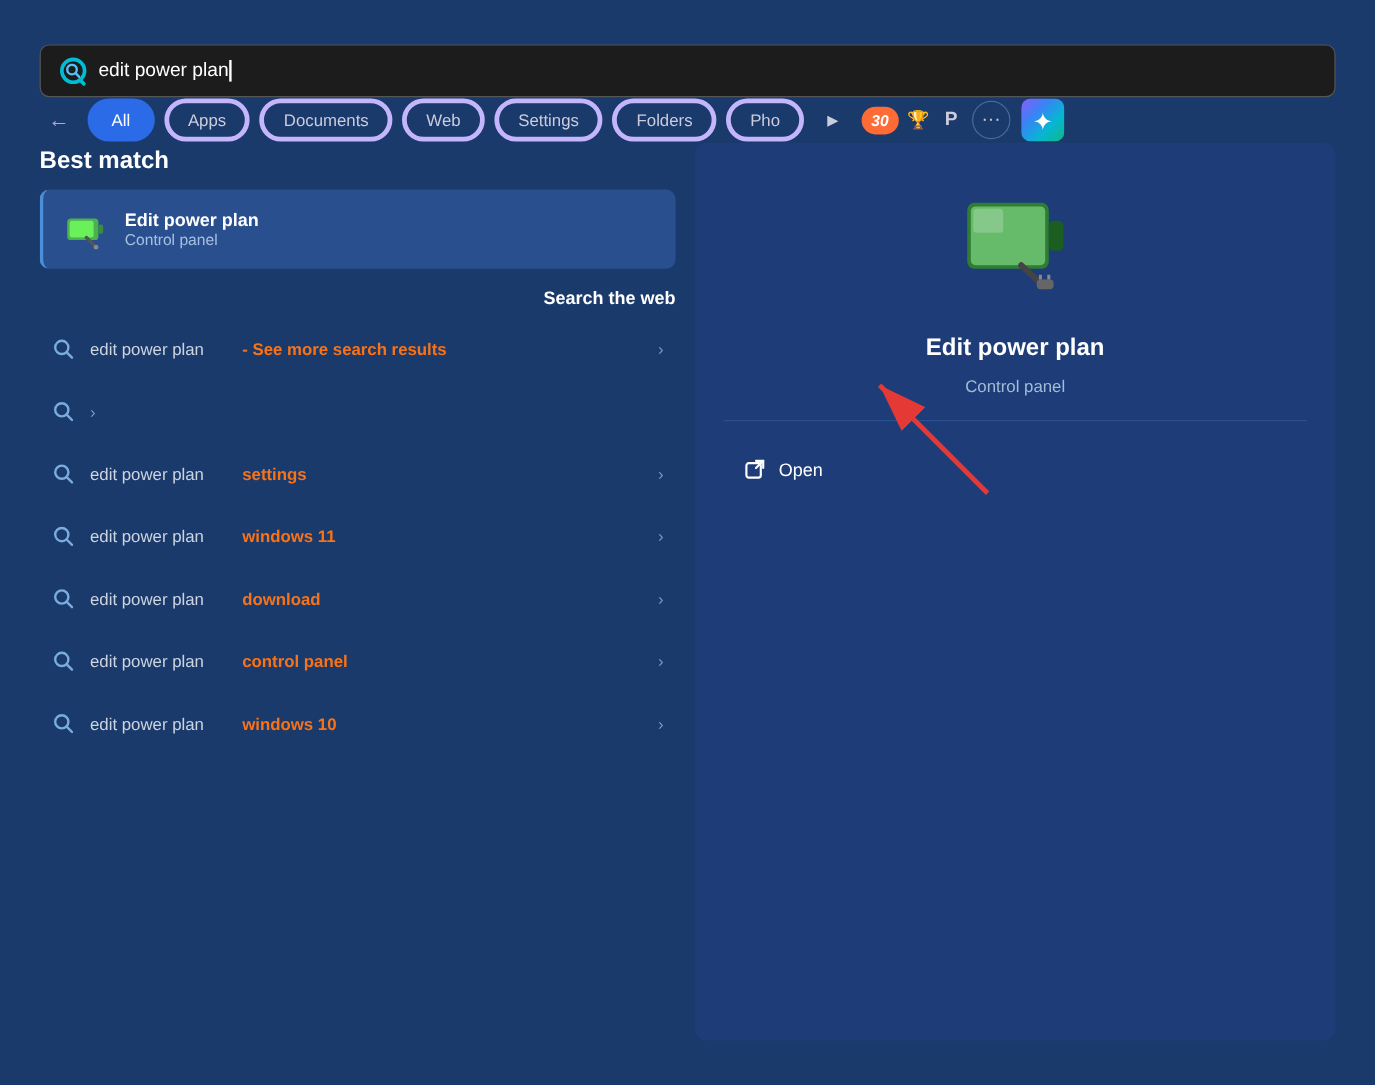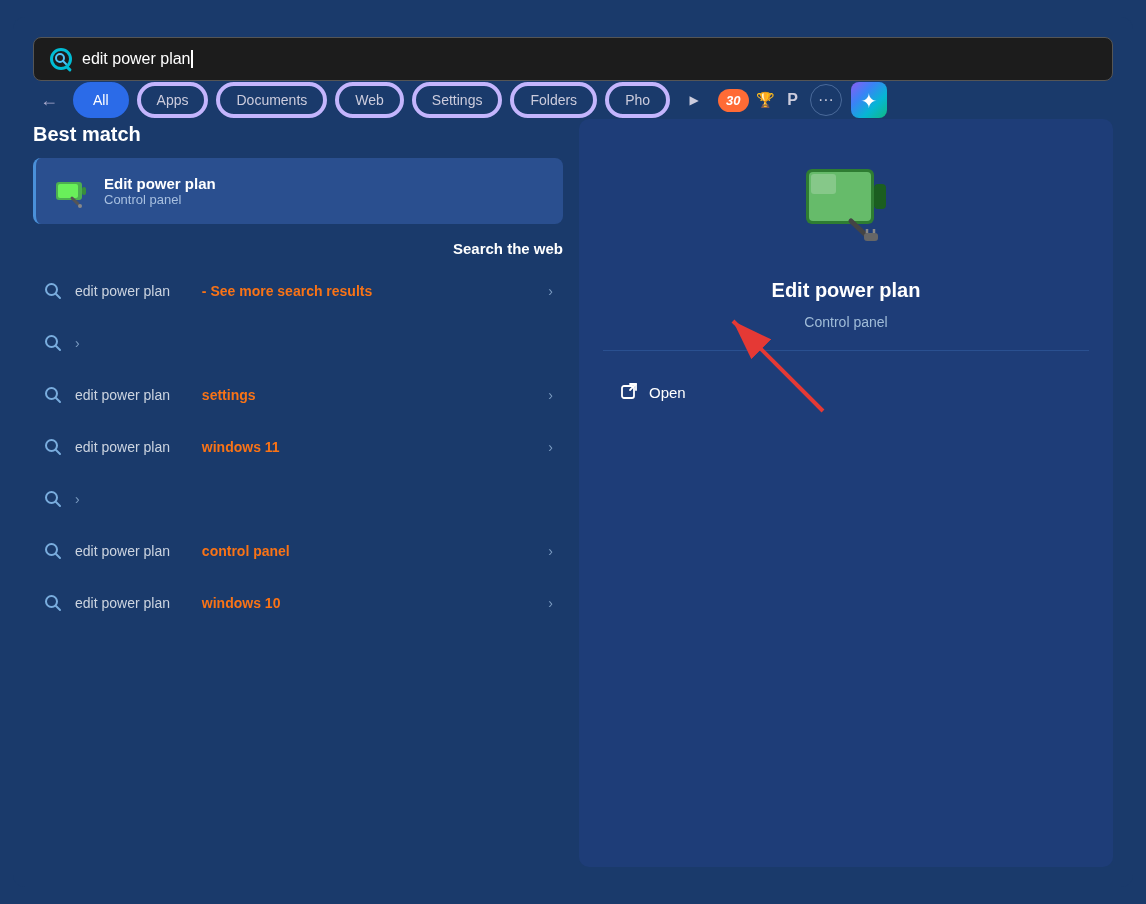--- a/index.html
+++ b/index.html
@@ -411,20 +411,21 @@
         <span class="chevron-right">›</span>
       </div>
 
       <div class="web-item">
         <div class="web-search-icon">
           <svg width="18" height="18" viewBox="0 0 18 18">
               <circle cx="7.5" cy="7.5" r="5.5" fill="none" stroke="#7aadde" stroke-width="2"></circle>
               <line x1="12" y1="12" x2="16" y2="16" stroke="#7aadde" stroke-width="2" stroke-linecap="round"></line>
             </svg>
         </div>
+        <span class="web-item-text">edit power plan <strong>download</strong></span>
         <span class="chevron-right">›</span>
       </div>
 
       <div class="web-item">
         <div class="web-search-icon">
           <svg width="18" height="18" viewBox="0 0 18 18">
               <circle cx="7.5" cy="7.5" r="5.5" fill="none" stroke="#7aadde" stroke-width="2"></circle>
               <line x1="12" y1="12" x2="16" y2="16" stroke="#7aadde" stroke-width="2" stroke-linecap="round"></line>
             </svg>
         </div>

